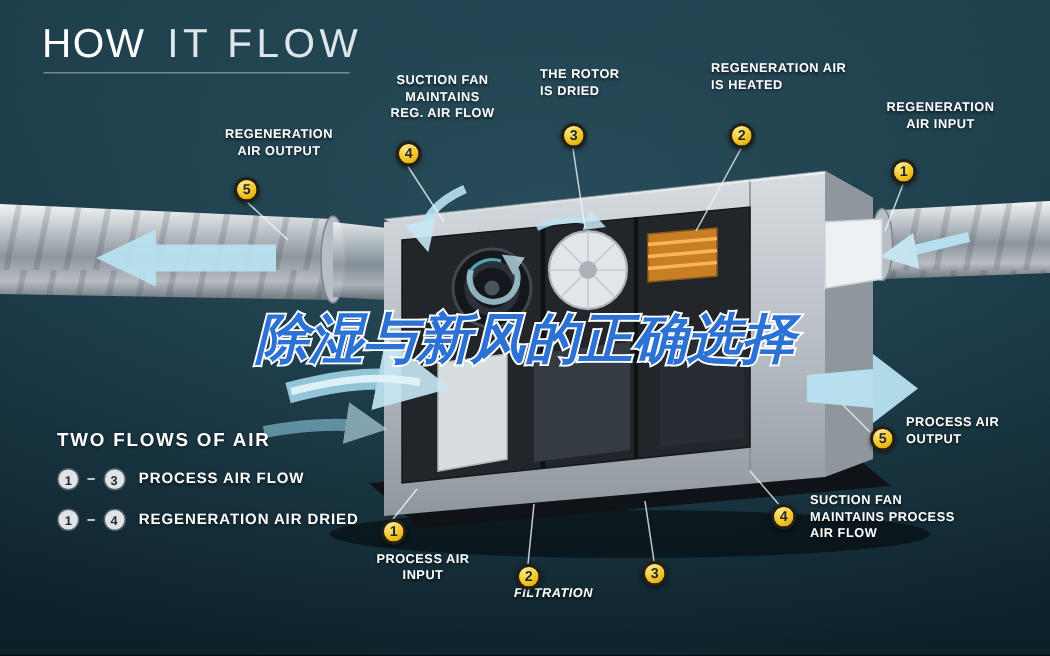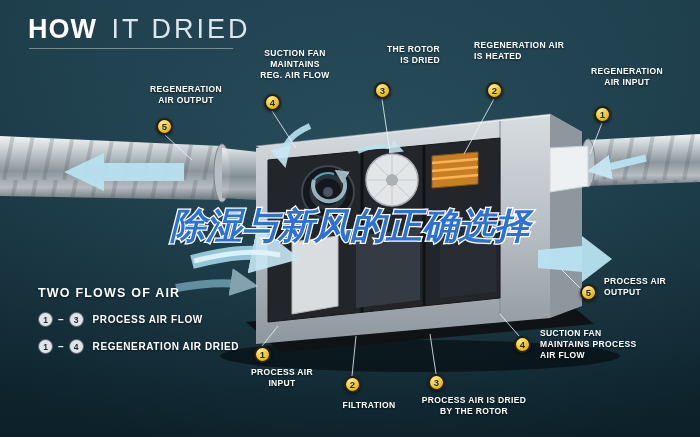--- a/index.html
+++ b/index.html
@@ -7,48 +7,48 @@
     position:relative;width:700px;height:437px;overflow:hidden;
     background:
       radial-gradient(130% 150% at 50% 50%, rgba(0,0,0,0) 52%, rgba(2,8,14,.6) 100%),
       radial-gradient(140% 120% at 52% 36%, rgba(70,118,136,.38) 0%, rgba(0,0,0,0) 58%),
       linear-gradient(180deg,#1b3a47 0%,#15313d 45%,#0c2029 100%);
   }
   .scene{position:absolute;left:0;top:0;z-index:1;}
   .cnsvg{position:absolute;left:0;top:0;z-index:5;pointer-events:none;}
 
   .title{position:absolute;left:28px;top:14px;z-index:4;color:#fff;font-size:27px;letter-spacing:1px;white-space:nowrap;}
-  .title .t1{font-weight:bold;color:#ffffff;}
+  .title .t1{font-weight:normal;color:#ffffff;}
   .title .t2{font-weight:normal;color:#dde7eb;letter-spacing:3px;margin-left:6px;}
   .title-rule{position:absolute;left:29px;top:48px;width:204px;height:1px;background:rgba(255,255,255,.38);z-index:4;}
 
   .callout{position:absolute;z-index:3;}
   .lbl{
     font-size:8.5px;font-weight:bold;line-height:1.3;letter-spacing:.35px;
     color:#fff;text-transform:uppercase;white-space:pre-line;
     text-shadow:0 1px 2px rgba(0,0,0,.65);
   }
   .badge{
     position:absolute;width:17px;height:17px;border-radius:50%;box-sizing:border-box;
     background:radial-gradient(circle at 35% 28%, #ffe882, #f4c41c 55%, #c79c10);
     border:2px solid #241f12;color:#1d2630;
     font-size:9.5px;font-weight:bold;display:flex;align-items:center;justify-content:center;
     box-shadow:0 1px 3px rgba(0,0,0,.6), inset 0 1px 1px rgba(255,255,255,.5);
   }
 
   
   #ct1{left:130px;top:84px;width:112px;text-align:center;} #ct1 .badge{left:26px;top:34px;}
   #ct2{left:250px;top:48px;width:90px;text-align:center;}  #ct2 .badge{left:14px;top:46px;}
-  #ct3{left:360px;top:44px;width:80px;text-align:right;}  #ct3 .badge{left:14px;top:38px;}
+  #ct3{left:360px;top:44px;width:80px;text-align:left;}  #ct3 .badge{left:14px;top:38px;}
   #ct4{left:474px;top:40px;width:98px;}  #ct4 .badge{left:12px;top:42px;}
   #ct5{left:582px;top:66px;width:90px;text-align:center;}  #ct5 .badge{left:12px;top:40px;}
 
   
   #cb1{left:242px;top:346px;width:80px;text-align:center;}  #cb1 .badge{left:12px;top:0;}  #cb1 .lbl{margin-top:21px;}
-  #cb2{left:330px;top:376px;width:78px;text-align:center;}  #cb2 .badge{left:14px;top:0;}  #cb2 .lbl{margin-top:24px;}
+  #cb2{left:330px;top:376px;width:78px;text-align:center;}  #cb2 .badge{left:14px;top:0;}  #cb2 .lbl{margin-top:14px;font-style:italic;}
   #cb3{left:404px;top:374px;width:140px;text-align:center;} #cb3 .badge{left:24px;top:0;}  #cb3 .lbl{margin-top:21px;}
   #cb4{left:506px;top:328px;width:140px;}                   #cb4 .badge{left:8px;top:8px;} #cb4 .lbl{margin-left:34px;width:100px;}
   #cb5{left:574px;top:276px;width:120px;}                   #cb5 .badge{left:6px;top:8px;} #cb5 .lbl{margin-left:30px;width:86px;}
 
   
   .legend{position:absolute;left:38px;top:286px;z-index:3;}
   .legend-heading{font-size:12.5px;font-weight:bold;color:#fff;letter-spacing:1.2px;text-shadow:0 1px 2px rgba(0,0,0,.6);}
   .legend-row{display:flex;align-items:center;gap:5px;margin-top:12px;}
   .lbadge{
     width:15px;height:15px;border-radius:50%;box-sizing:border-box;flex:0 0 auto;
@@ -166,21 +166,21 @@
       <line x1="580" y1="288" x2="562" y2="270"></line>
       <line x1="519" y1="336" x2="500" y2="314"></line>
       <line x1="436" y1="374" x2="430" y2="334"></line>
       <line x1="352" y1="376" x2="356" y2="336"></line>
       <line x1="262" y1="346" x2="278" y2="326"></line>
     </g>
   </svg>
 
   <div class="title">
     <span class="t1">HOW</span>
-    <span class="t2">IT DRIED</span>
+    <span class="t2">IT FLOW</span>
   </div>
   <div class="title-rule"></div>
 
   <div class="callout" id="ct1">
     <div class="lbl">REGENERATION
 AIR OUTPUT</div>
     <div class="badge">5</div>
   </div>
   <div class="callout" id="ct2">
     <div class="lbl">SUCTION FAN
@@ -208,22 +208,20 @@
     <div class="badge">1</div>
     <div class="lbl">PROCESS AIR
 INPUT</div>
   </div>
   <div class="callout" id="cb2">
     <div class="badge">2</div>
     <div class="lbl">FILTRATION</div>
   </div>
   <div class="callout" id="cb3">
     <div class="badge">3</div>
-    <div class="lbl">PROCESS AIR IS DRIED
-BY THE ROTOR</div>
   </div>
   <div class="callout" id="cb4">
     <div class="badge">4</div>
     <div class="lbl">SUCTION FAN
 MAINTAINS PROCESS
 AIR FLOW</div>
   </div>
   <div class="callout" id="cb5">
     <div class="badge">5</div>
     <div class="lbl">PROCESS AIR

